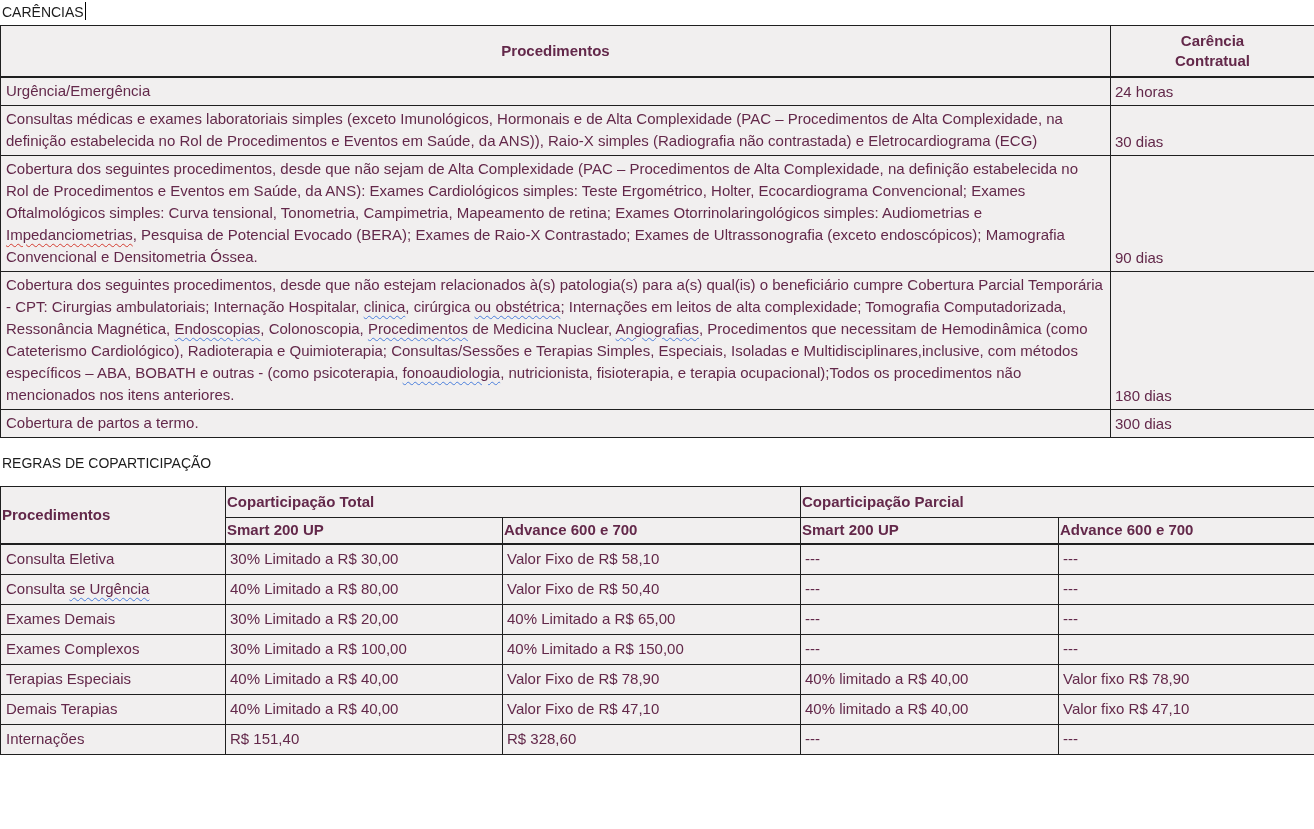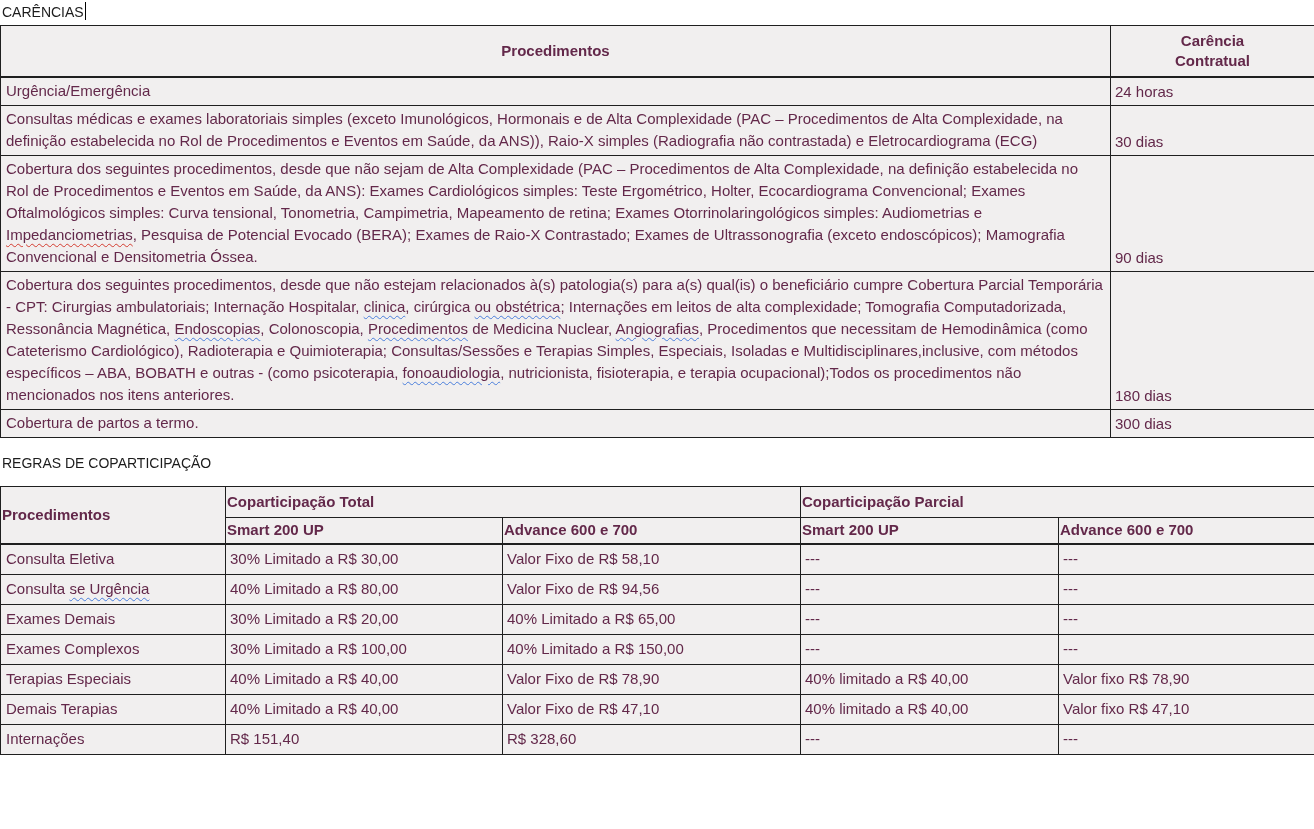--- a/index.html
+++ b/index.html
@@ -167,21 +167,21 @@
         <tr>
           <td class="name"><span>Consulta Eletiva</span></td>
           <td>30% Limitado a R$ 30,00</td>
           <td>Valor Fixo de R$ 58,10</td>
           <td>---</td>
           <td>---</td>
         </tr>
         <tr>
           <td class="name"><span>Consulta </span><span class="sq-blue">se Urgência</span></td>
           <td>40% Limitado a R$ 80,00</td>
-          <td>Valor Fixo de R$ 94,56</td>
+          <td>Valor Fixo de R$ 50,40</td>
           <td>---</td>
           <td>---</td>
         </tr>
         <tr>
           <td class="name"><span>Exames Demais</span></td>
           <td>30% Limitado a R$ 20,00</td>
           <td>40% Limitado a R$ 65,00</td>
           <td>---</td>
           <td>---</td>
         </tr>

